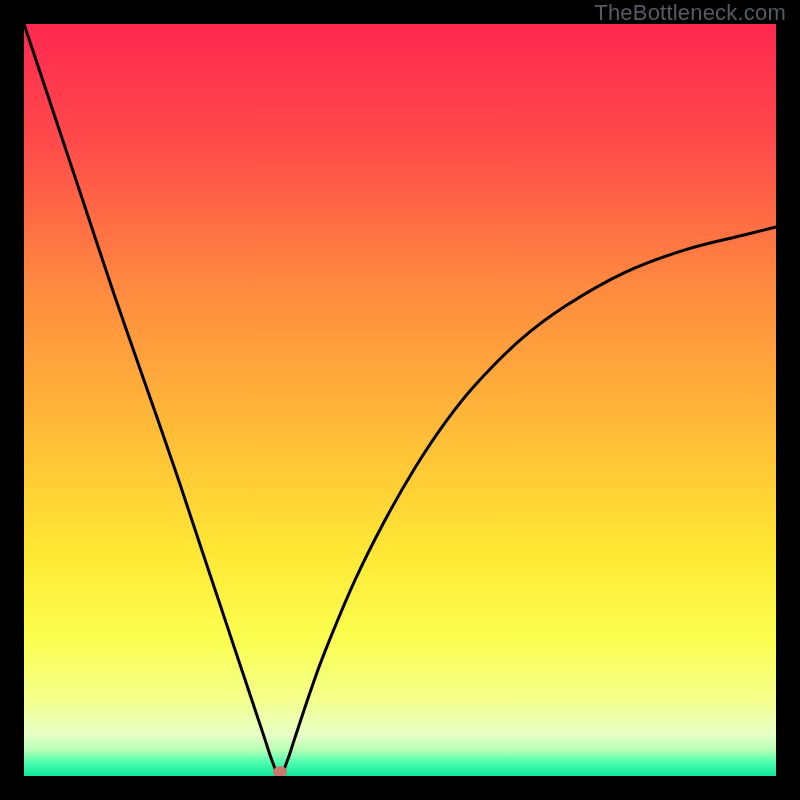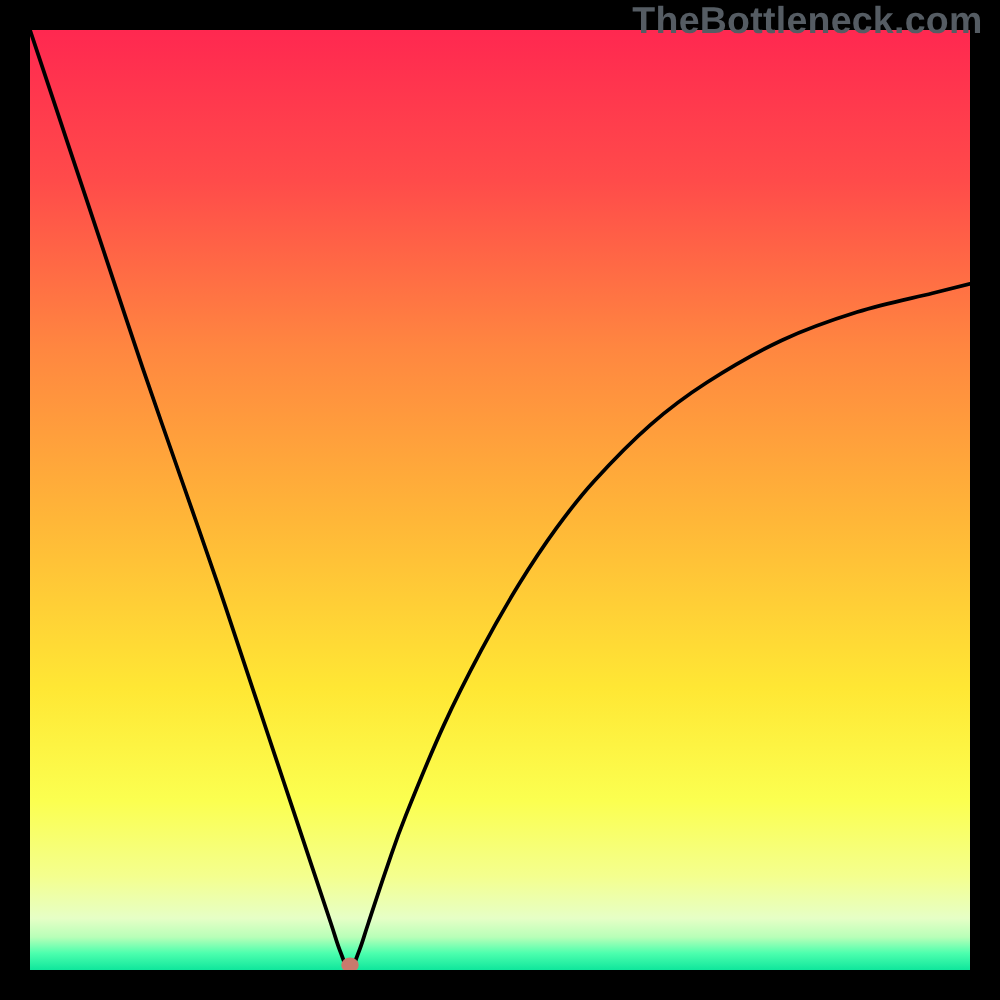--- a/index.html
+++ b/index.html
@@ -33,22 +33,22 @@
     position: absolute;
     inset: 0;
     width: 100%;
     height: 100%;
   }
   .watermark {
     position: absolute;
     top: 0px;
     right: 14px;
     color: #555c63;
-    font-size: 30px;
-    font-weight: 700;
+    font-size: 22px;
+    font-weight: 400;
     letter-spacing: 0.2px;
     user-select: none;
   }
   .marker {
     position: absolute;
     width: 14px;
     height: 12px;
     border-radius: 50% / 50%;
     background: #c97a6d;
     transform: translate(-50%, -50%);

